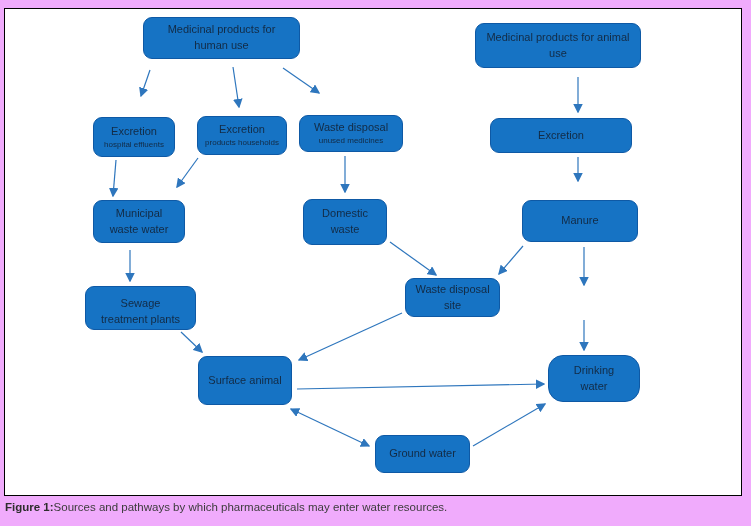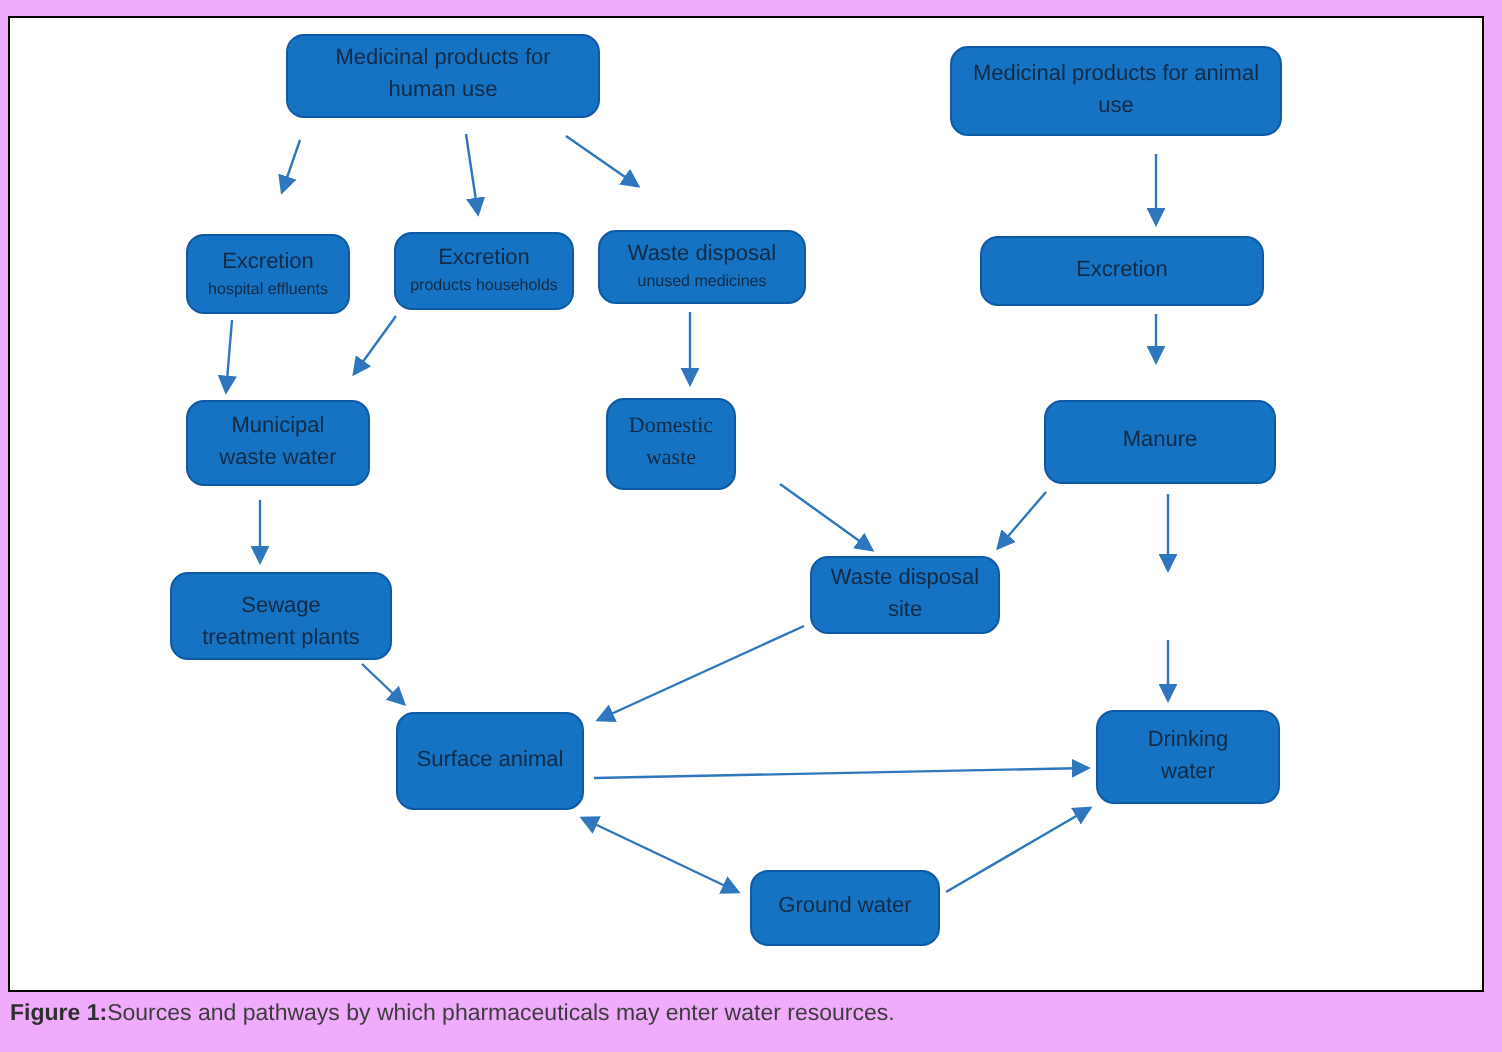--- a/index.html
+++ b/index.html
@@ -111,39 +111,39 @@
         <div class="node-label">Waste disposal</div>
         <div class="node-sublabel">unused medicines</div>
       </div>
       <div class="node" style="left: 490px; top: 118px; width: 142px; height: 35px;">
         <div class="node-label">Excretion</div>
       </div>
       <div class="node" style="left: 93px; top: 200px; width: 92px; height: 43px;">
         <div class="node-label">Municipal
 waste water</div>
       </div>
-      <div class="node" style="left: 303px; top: 199px; width: 65px; height: 46px; font-family: Liberation Serif, serif;">
+      <div class="node" style="left: 303px; top: 199px; width: 84px; height: 46px;">
         <div class="node-label">Domestic
 waste</div>
       </div>
       <div class="node" style="left: 522px; top: 200px; width: 116px; height: 42px; text-align: center;">
         <div class="node-label">Manure</div>
       </div>
       <div class="node" style="left: 85px; top: 286px; width: 111px; height: 44px; justify-content: flex-end;">
         <div class="node-label">Sewage
 treatment plants</div>
       </div>
       <div class="node" style="left: 405px; top: 278px; width: 95px; height: 39px;">
         <div class="node-label">Waste disposal
 site</div>
       </div>
       <div class="node" style="left: 198px; top: 356px; width: 94px; height: 49px;">
         <div class="node-label">Surface animal</div>
       </div>
-      <div class="node" style="left: 548px; top: 355px; width: 92px; height: 47px;">
+      <div class="node" style="left: 548px; top: 355px; width: 92px; height: 47px; border-radius: 15px;">
         <div class="node-label">Drinking
 water</div>
       </div>
       <div class="node" style="left: 375px; top: 435px; width: 95px; height: 38px;">
         <div class="node-label">Ground water</div>
       </div>
     </div>
 
   <div class="caption">
     <span class="caption-label">Figure 1:</span><span class="caption-text">Sources and pathways by which pharmaceuticals may enter water resources.</span>

